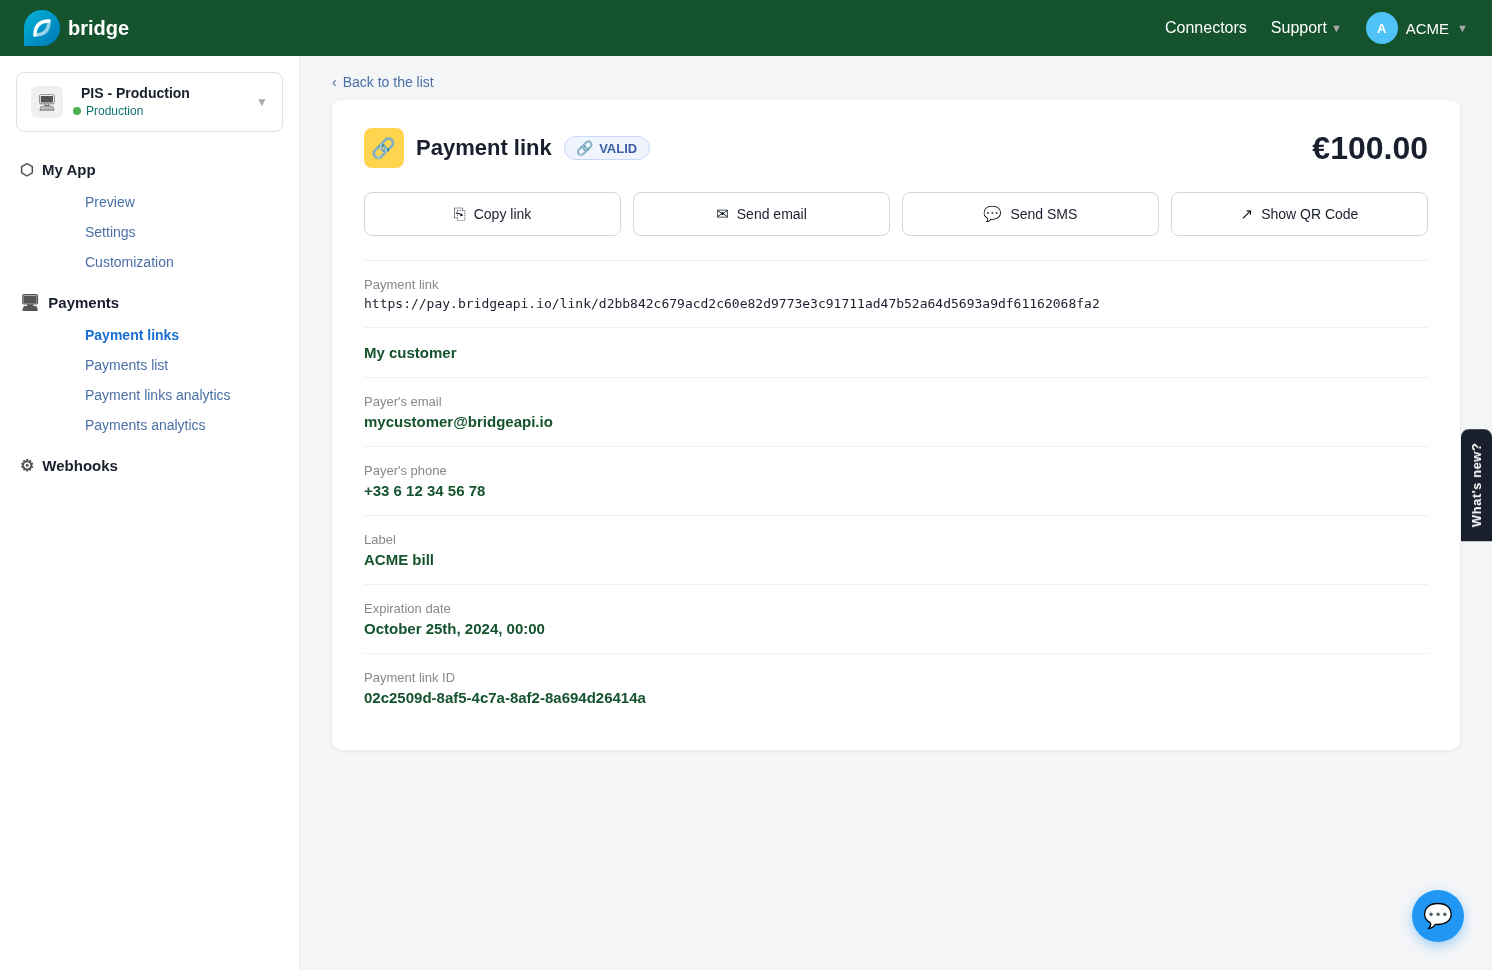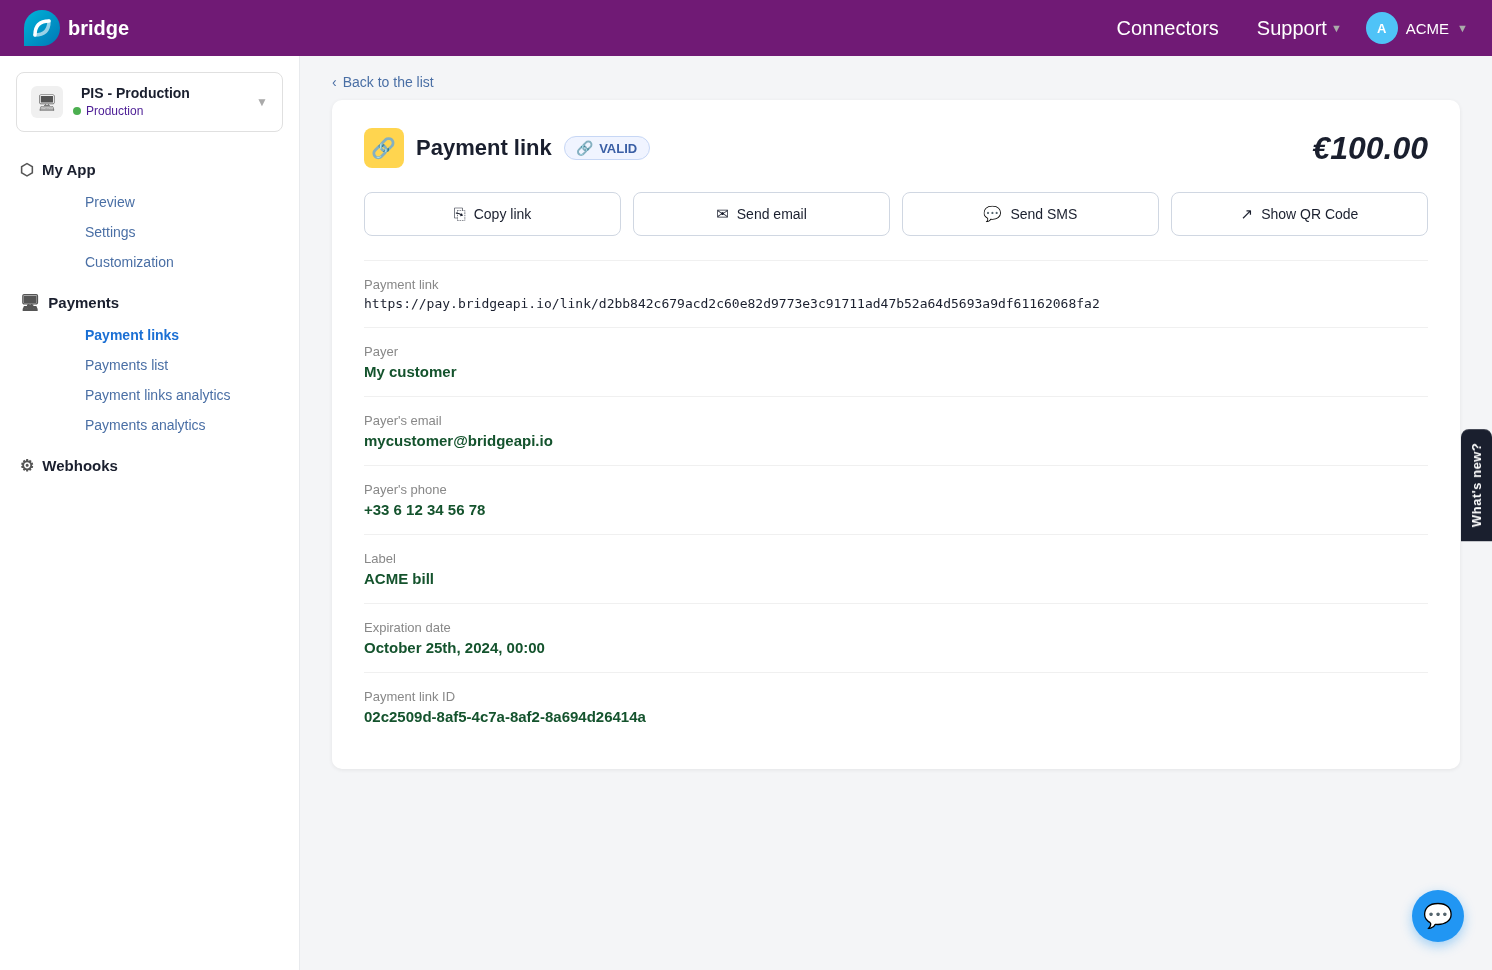--- a/index.html
+++ b/index.html
@@ -1,36 +1,36 @@
 <!DOCTYPE html>
 <html><head>
   <meta charset="utf-8">
   <style>
     * { box-sizing: border-box; margin: 0; padding: 0; }
     body { font-family: -apple-system, BlinkMacSystemFont, 'Segoe UI', sans-serif; background: #f4f5f7; min-height: 970px; }
 
     
     .topnav {
-      background: #701a75;
+      background: #14532d;
       height: 56px;
       display: flex;
       align-items: center;
       padding: 0 24px;
       justify-content: space-between;
     }
     .topnav-left { display: flex; align-items: center; gap: 8px; }
     .logo-mark {
       width: 36px; height: 36px;
       background: linear-gradient(135deg, #00b4d8, #0077b6);
       border-radius: 50% 50% 50% 0;
       display: flex; align-items: center; justify-content: center;
     }
     .logo-text { color: #fff; font-size: 20px; font-weight: 700; }
     .topnav-right { display: flex; align-items: center; gap: 24px; }
-    .nav-link { color: #fff; font-size: 20px; cursor: pointer; text-decoration: none; margin-left: 14px; }
+    .nav-link { color: #fff; font-size: 16px; cursor: pointer; text-decoration: none; }
     .nav-support { display: flex; align-items: center; gap: 4px; }
     .nav-caret { color: #aaa; font-size: 11px; }
     .avatar-circle {
       width: 32px; height: 32px; border-radius: 50%;
       background: #4fc3f7; color: #fff;
       display: flex; align-items: center; justify-content: center;
       font-size: 13px; font-weight: 700;
     }
     .acme-label { color: #fff; font-size: 15px; cursor: pointer; }
 
@@ -56,21 +56,21 @@
     .env-icon {
       width: 32px; height: 32px;
       background: #f0f0f0; border-radius: 6px;
       display: flex; align-items: center; justify-content: center;
       font-size: 16px; color: #555;
     }
     .env-info { flex: 1; }
     .env-name { font-size: 14px; font-weight: 600; color: #1a1f2e; margin-left: 8px; }
     .env-badge {
       display: inline-flex; align-items: center; gap: 5px;
-      margin-top: 3px; font-size: 12px; color: #4c1d95;
+      margin-top: 3px; font-size: 12px; color: #0f766e;
     }
     .env-dot { width: 8px; height: 8px; border-radius: 50%; background: #4caf50; }
     .env-caret { color: #aaa; font-size: 12px; }
 
     .sidebar-section { margin-bottom: 8px; }
     .sidebar-section-header {
       display: flex; align-items: center; gap: 8px;
       padding: 8px 20px;
       font-size: 15px; font-weight: 700; color: #1a1f2e;
       cursor: pointer;
@@ -111,21 +111,21 @@
       font-size: 20px;
     }
     .card-title { font-size: 22px; font-weight: 700; color: #1a1f2e; }
     .valid-badge {
       display: inline-flex; align-items: center; gap: 5px;
       background: #f0f4ff; border: 1px solid #c7d7f5;
       border-radius: 20px; padding: 3px 12px;
       font-size: 13px; font-weight: 600; color: #3a5fa5;
     }
     .valid-badge-icon { font-size: 14px; }
-    .amount { font-size: 32px; font-weight: 800; color: #1a1f2e; font-style: italic; }
+    .amount { font-size: 32px; font-weight: 800; color: #1a1f2e; }
 
     
     .action-buttons {
       display: flex; gap: 12px;
       margin-bottom: 24px;
     }
     .action-btn {
       flex: 1; padding: 12px 16px;
       border: 1px solid #d0d7e2;
       border-radius: 8px; background: #fff;
@@ -294,21 +294,20 @@
       </div>
 
       <div class="detail-section">
 
         <div class="detail-row">
           <div class="detail-label">Payment link</div>
           <div class="detail-value url">https://pay.bridgeapi.io/link/d2bb842c679acd2c60e82d9773e3c91711ad47b52a64d5693a9df61162068fa2</div>
         </div>
 
         <div class="detail-row">
-          <div class="detail-label">Payer</div>
           <div class="detail-value">My customer</div>
         </div>
 
         <div class="detail-row">
           <div class="detail-label">Payer's email</div>
           <div class="detail-value">mycustomer@bridgeapi.io</div>
         </div>
 
         <div class="detail-row">
           <div class="detail-label">Payer's phone</div>

